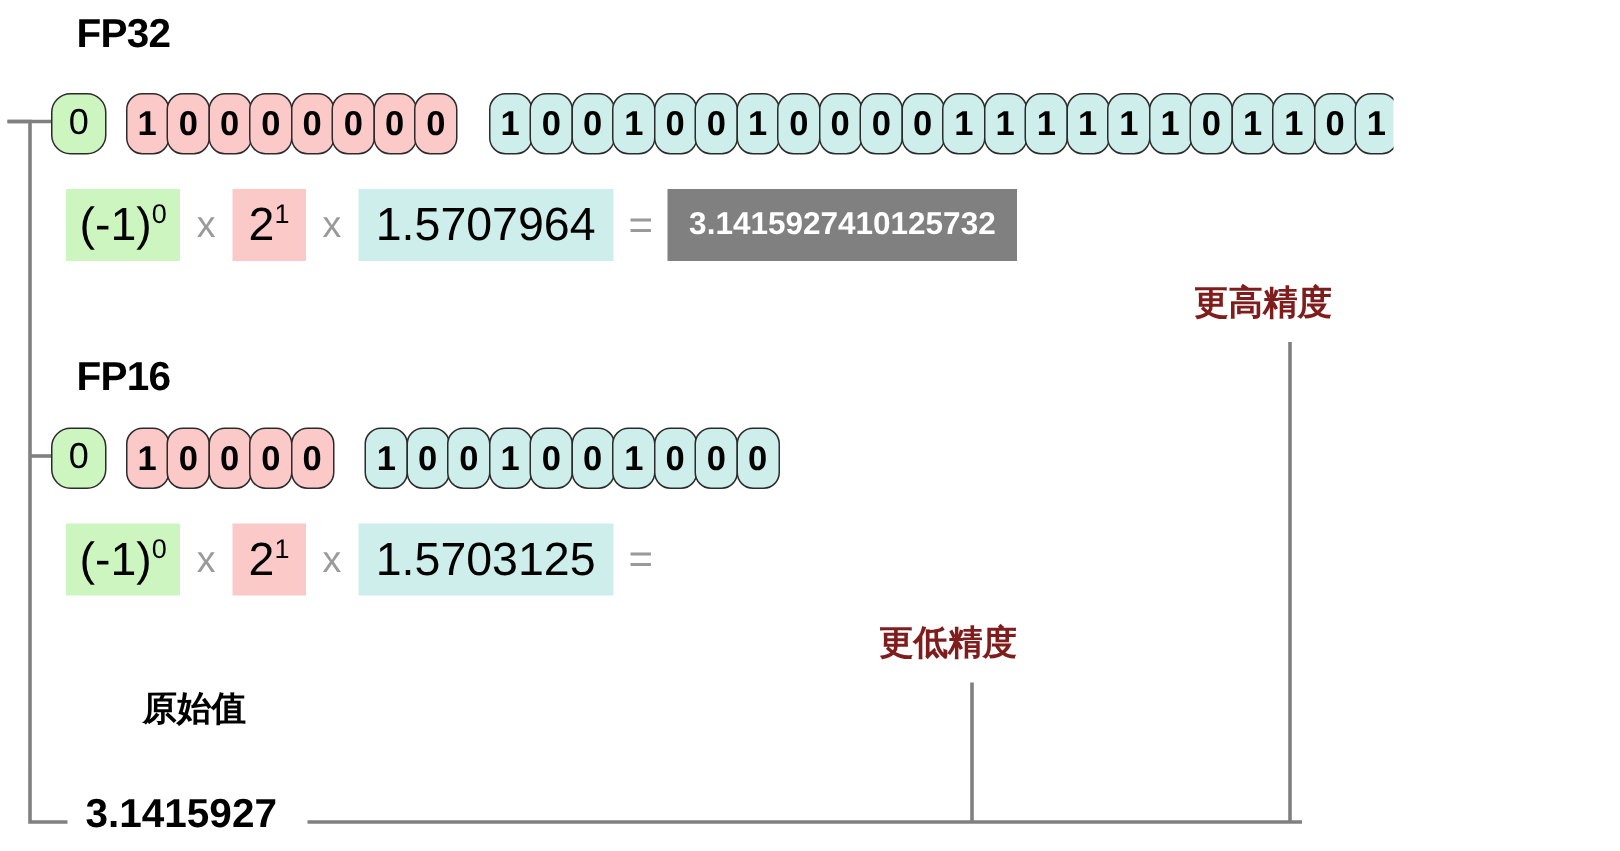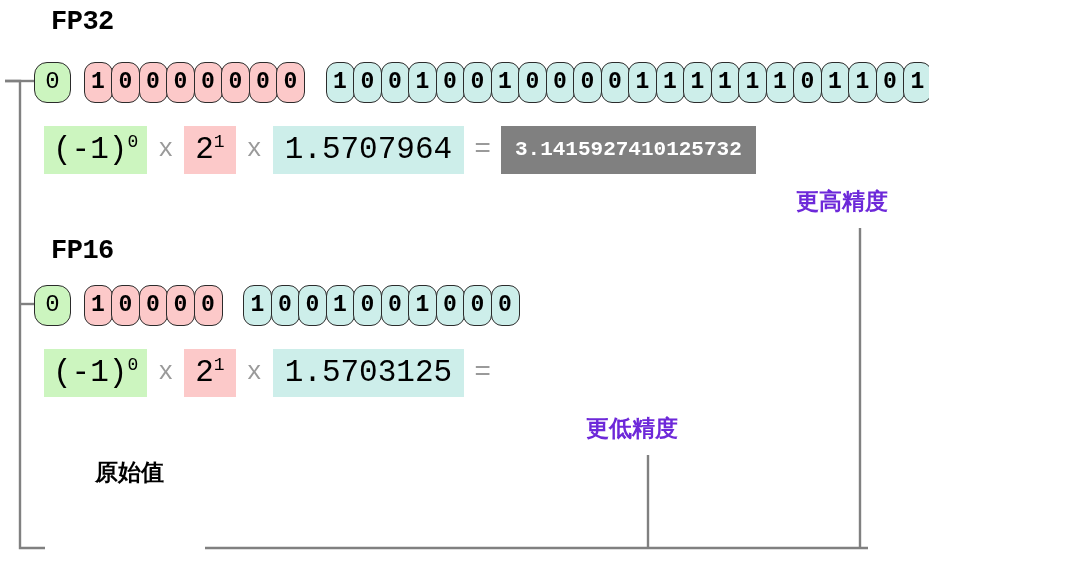--- a/index.html
+++ b/index.html
@@ -11,21 +11,20 @@
   body {
     font-family: "Liberation Sans", "DejaVu Sans", sans-serif;
     color: #000000;
   }
   #canvas {
     position: relative;
     width: 929px;
     height: 567px;
     background: #ffffff;
     overflow: hidden;
-    font-family: Liberation Mono, monospace;
   }
 
   
   .fmt-title {
     position: absolute;
     font-size: 27px;
     font-weight: bold;
     letter-spacing: -0.5px;
     color: #000;
     white-space: nowrap;
@@ -110,21 +109,21 @@
     font-weight: bold;
     line-height: 44px;
     padding: 2px 14px;
   }
 
   
   .anno {
     position: absolute;
     font-size: 23px;
     font-weight: bold;
-    color: #6d28d9;
+    color: #7f1d1d;
     white-space: nowrap;
   }
   #anno-high { left: 796px; top: 186px; }
   #anno-low  { left: 586px; top: 413px; }
 
   .bottom-label {
     position: absolute;
     font-size: 23px;
     font-weight: bold;
     color: #000;
@@ -251,14 +250,15 @@
     <span class="eq-op">x</span>
     <span class="eq-term exp-term"><span>2</span><sup>1</sup></span>
     <span class="eq-op">x</span>
     <span class="eq-term mant-term">1.5703125</span>
     <span class="eq-eq">=</span>
   </div>
 
   <div class="anno" id="anno-low">更低精度</div>
 
   <div class="bottom-label" id="orig-label">原始值</div>
+  <div class="bottom-label" id="orig-value">3.1415927</div>
 
 </div>
 
 </body></html>

